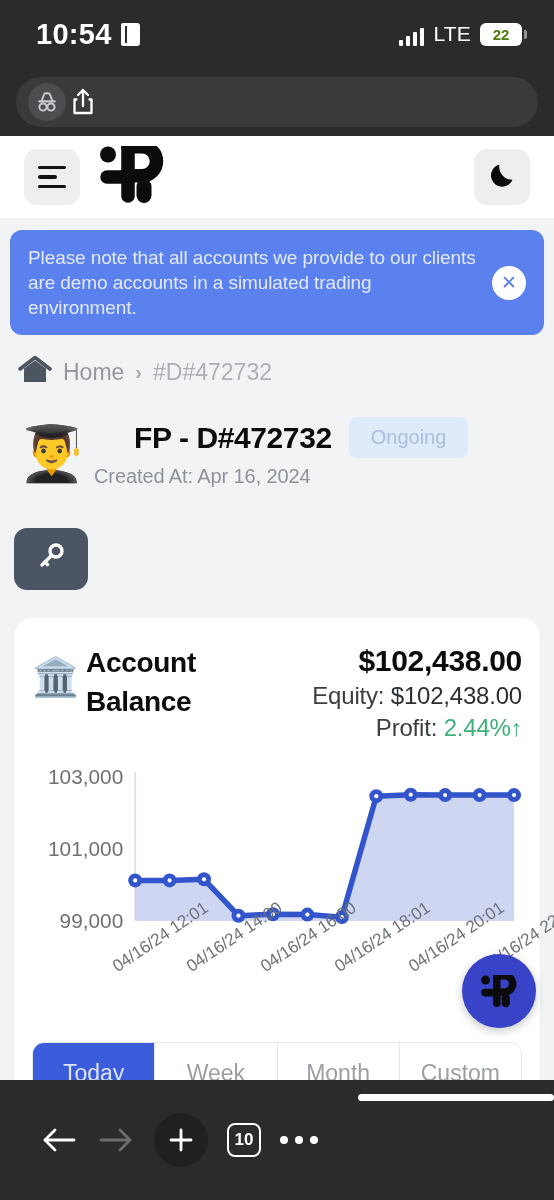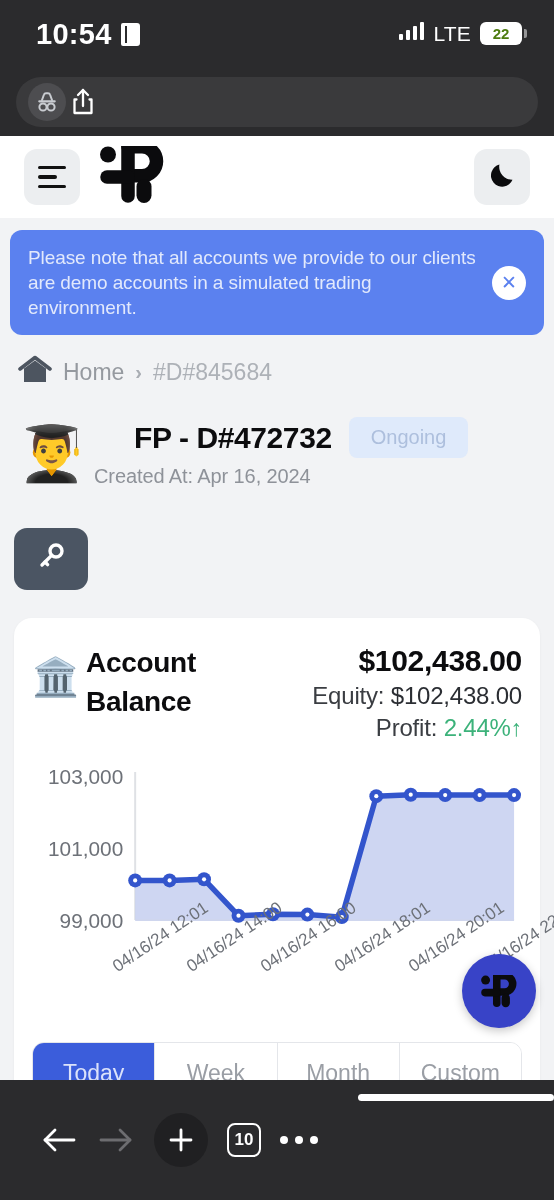--- a/index.html
+++ b/index.html
@@ -40,21 +40,21 @@
     position: absolute; inset: 0;
     border: 2.5px solid #fff;
     border-radius: 2px 3px 3px 2px;
     background: #fff;
   }
   .book-icon::after {
     content: "";
     position: absolute; left: 4px; top: 3px; bottom: 3px;
     width: 2.5px; background: #2b2b2d;
   }
-  .status-right { display: flex; align-items: flex-start; gap: 9px; }
+  .status-right { display: flex; align-items: flex-end; gap: 9px; }
   .signal { display: flex; align-items: flex-end; gap: 2.5px; height: 18px; }
   .signal i { width: 4.5px; background: #fff; border-radius: 1px; display: block; }
   .signal i:nth-child(1) { height: 6px; }
   .signal i:nth-child(2) { height: 10px; }
   .signal i:nth-child(3) { height: 14px; }
   .signal i:nth-child(4) { height: 18px; }
   .lte-label { font-size: 21px; font-weight: 500; letter-spacing: 0.2px; }
   .battery {
     position: relative;
     width: 42px; height: 23px;
@@ -382,21 +382,21 @@
 
     <div class="breadcrumb">
       <span>
         <svg width="34" height="30" viewBox="0 0 34 30" aria-hidden="true">
           <path d="M2 14 L17 2.5 L32 14" fill="none" stroke="#4d5560" stroke-width="3.6" stroke-linecap="round" stroke-linejoin="round"></path>
           <path d="M6 13.5 V27 H28 V13.5 L17 5.5 Z" fill="#4d5560"></path>
         </svg>
       </span>
       <span class="bc-link">Home</span>
       <span class="bc-sep">›</span>
-      <span class="bc-current">#D#845684</span>
+      <span class="bc-current">#D#472732</span>
     </div>
 
     <div class="title-row">
       <div class="avatar">👨‍🎓</div>
       <div class="title-col">
         <div class="title-line">
           <span class="acct-title">FP - D#472732</span>
           <span class="status-badge">Ongoing</span>
         </div>
         <div class="created-at">Created At: Apr 16, 2024</div>

